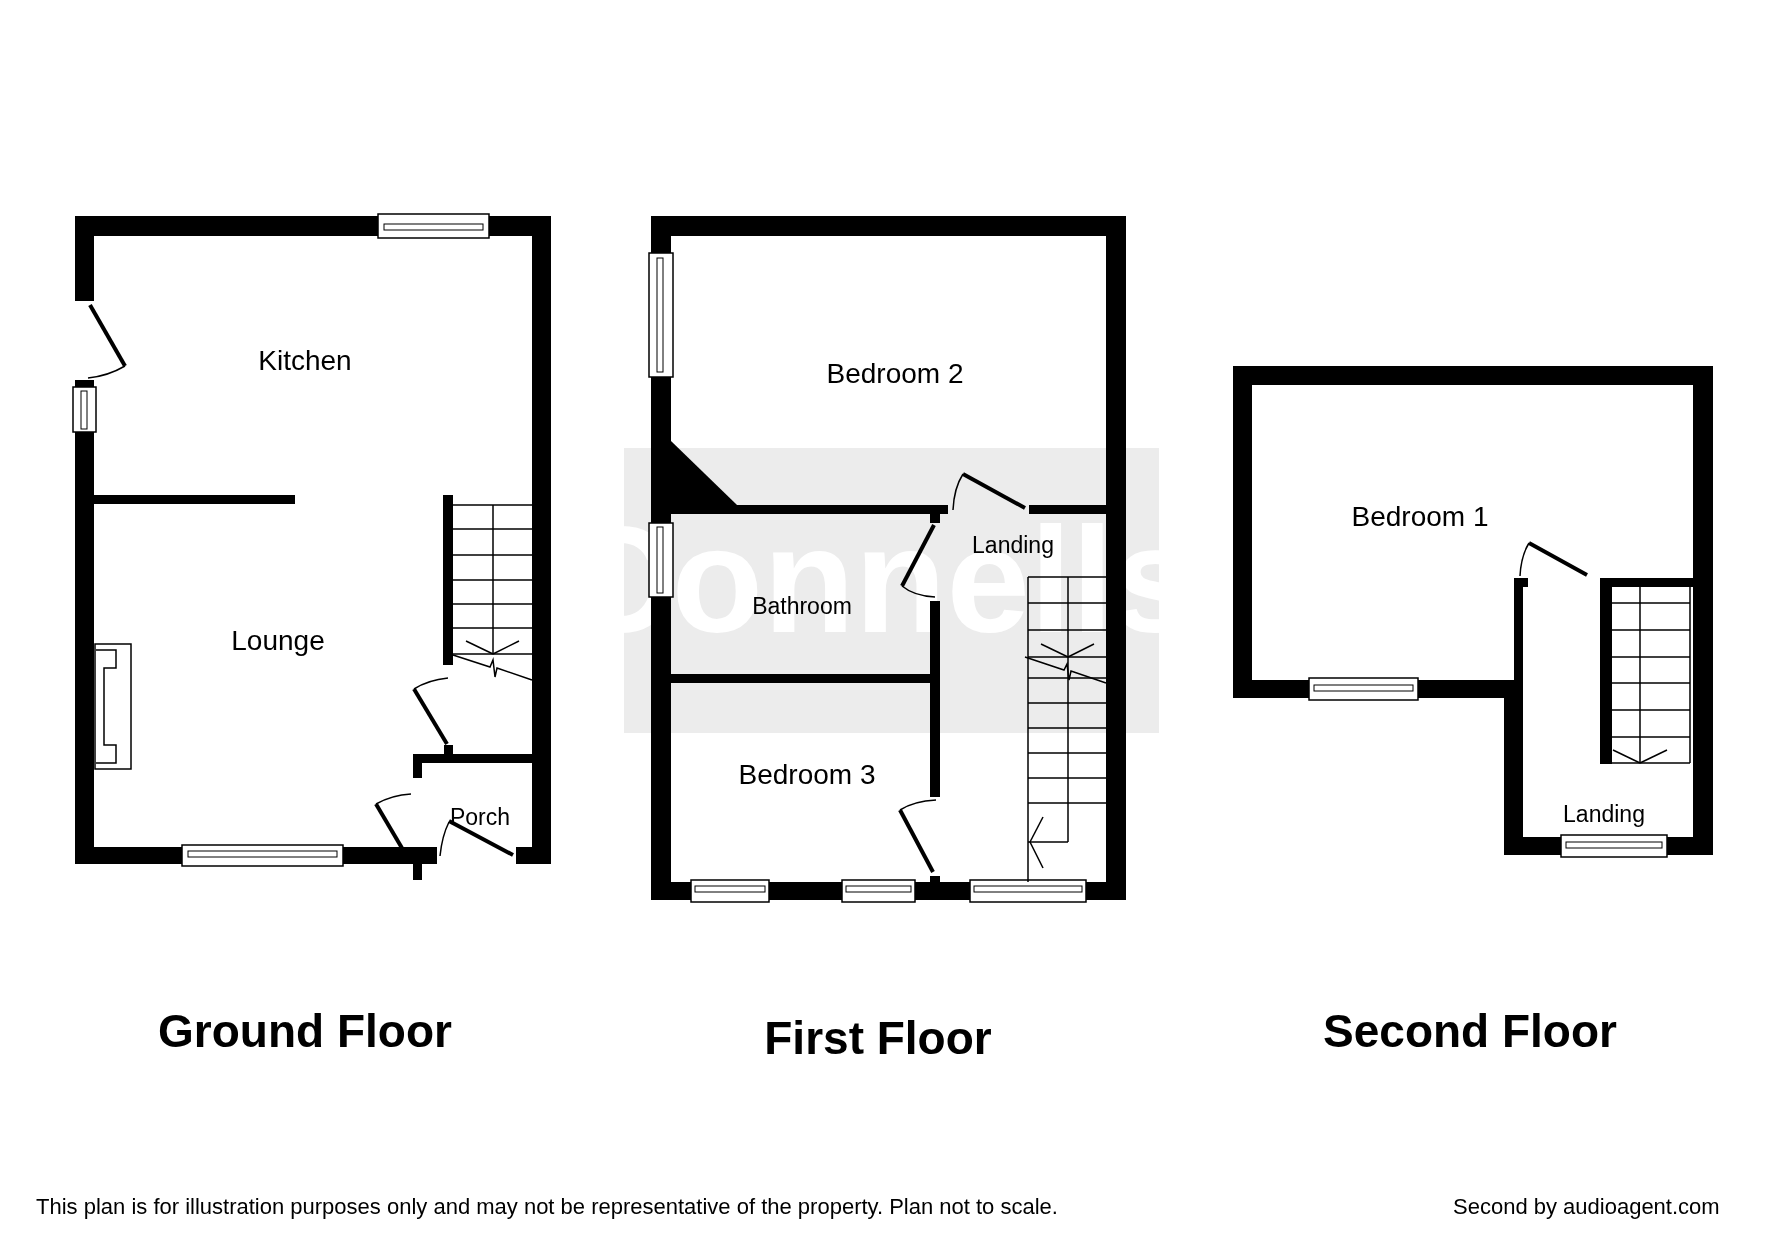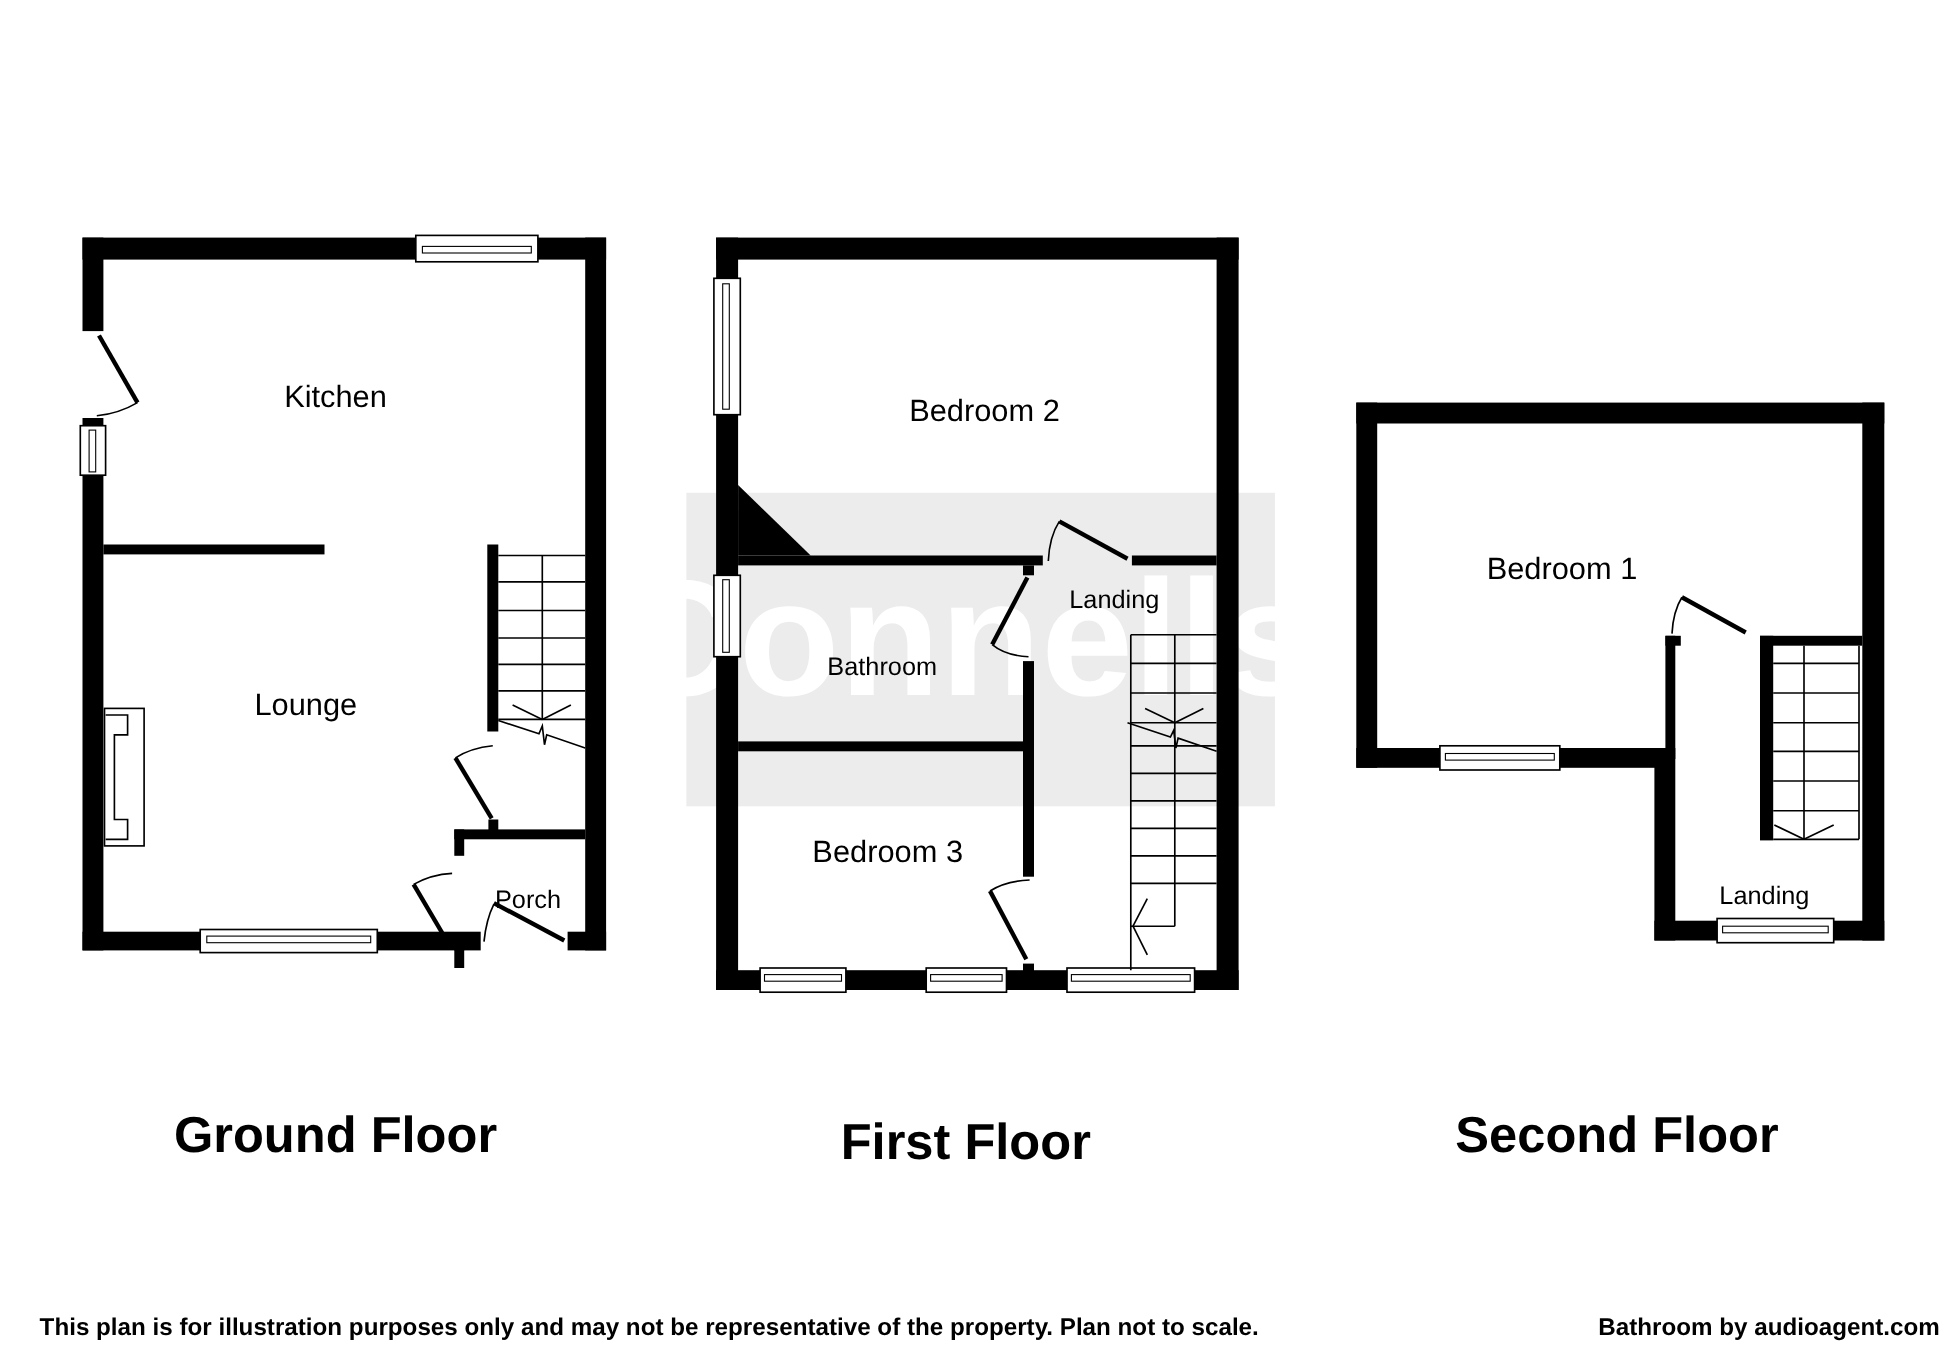--- a/index.html
+++ b/index.html
@@ -2,21 +2,21 @@
 <html><head>
 <meta charset="utf-8">
 <style>
   html, body { margin:0; padding:0; background:#ffffff; }
   body { width:1771px; height:1240px; position:relative; overflow:hidden; font-family:"Liberation Sans", sans-serif; }
   #plan { position:absolute; left:0; top:0; }
   .room-label { font-family:"Liberation Sans", sans-serif; font-size:28px; fill:#000; }
   .room-label-sm { font-family:"Liberation Sans", sans-serif; font-size:23px; fill:#000; }
   .floor-title { font-family:"Liberation Sans", sans-serif; font-size:46px; font-weight:bold; fill:#000; }
   .watermark { font-family:"Liberation Sans", sans-serif; font-size:150px; font-weight:bold; fill:#ffffff; }
-  .footer-text { position:absolute; font-family:"Liberation Sans", sans-serif; font-size:22px; color:#000; white-space:nowrap;font-weight:bold; }
+  .footer-text { position:absolute; font-family:"Liberation Sans", sans-serif; font-size:22px; color:#000; white-space:nowrap; }
 </style>
 </head>
 <body>
 
 <svg id="plan" width="1771" height="1240" viewBox="0 0 1771 1240" xmlns="http://www.w3.org/2000/svg">
   <defs>
     <g id="win-h">
       <rect x="0" y="-2" width="1" height="24" fill="#fff" stroke="#000" stroke-width="1.5"></rect>
     </g>
   </defs>
@@ -244,13 +244,13 @@
     </g>
 
     <text class="room-label" x="1420" y="526" text-anchor="middle">Bedroom 1</text>
     <text class="room-label-sm" x="1604" y="822" text-anchor="middle">Landing</text>
 
     <text class="floor-title" x="1470" y="1047" text-anchor="middle">Second Floor</text>
   </g>
 </svg>
 
 <div class="footer-text" style="left:36px; top:1194px;">This plan is for illustration purposes only and may not be representative of the property. Plan not to scale.</div>
-<div class="footer-text" style="left:1453px; top:1194px;">Bathroom by audioagent.com</div>
+<div class="footer-text" style="left:1453px; top:1194px;">Second by audioagent.com</div>
 
 </body></html>

